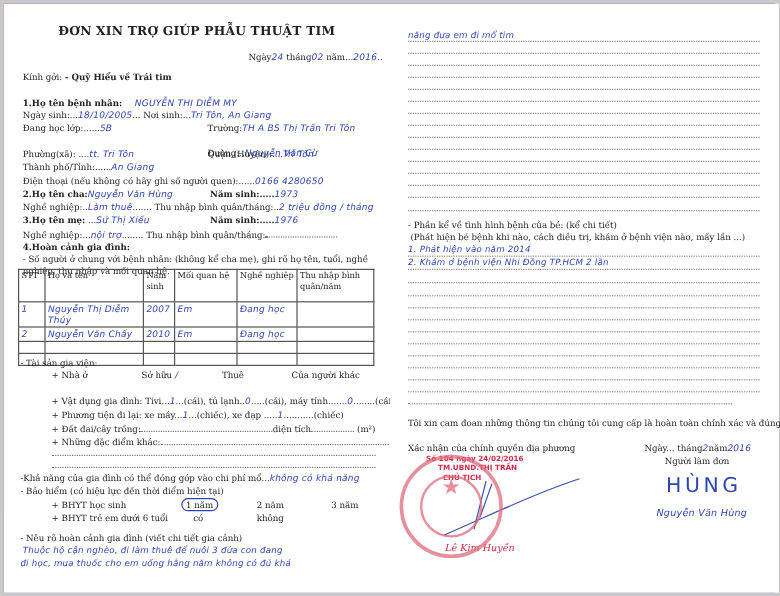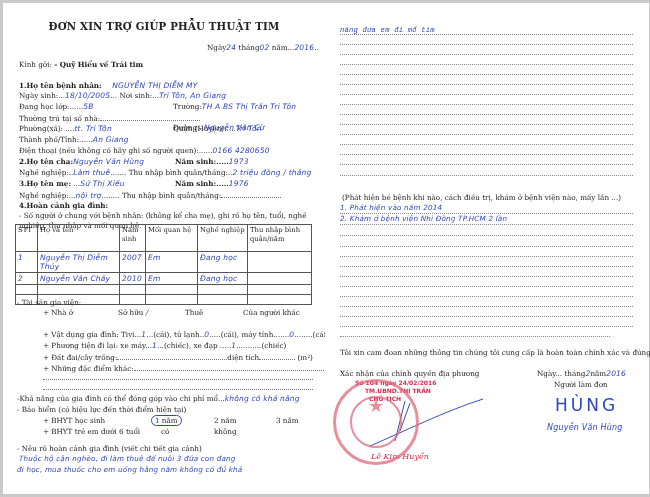--- a/index.html
+++ b/index.html
@@ -50,23 +50,20 @@
     <div class="t" style="left:16px; top:88px;">
       <span>Ngày sinh:</span>...<span class="hw">18/10/2005</span>...
       <span>Nơi sinh:</span>...<span class="hw">Tri Tôn, An Giang</span>
     </div>
     <div class="t" style="left:16px; top:99px;">
       <span>Đang học lớp:</span>......<span class="hw">5B</span>
     </div>
     <div class="t" style="left:170px; top:99px;">
       <span>Trường:</span><span class="hw">TH A BS Thị Trấn Tri Tôn</span>
     </div>
-    <div class="t" style="left:16px; top:110px;">
-      <span>Thường trú tại số nhà:</span><span class="dots" style="width:100px;"></span>
-    </div>
     <div class="t" style="left:170px; top:120px;">
       <span>Đường:</span>..<span class="hw">Nguyễn Văn Cừ</span>
     </div>
     <div class="t" style="left:16px; top:121px;">
       <span>Phường(xã):</span> ....<span class="hw">tt. Tri Tôn</span>
     </div>
     <div class="t" style="left:170px; top:121px;">
       <span>Quận,(Huyện):</span>....<span class="hw">Tri Tôn</span>
     </div>
     <div class="t" style="left:16px; top:132px;">
@@ -182,37 +179,38 @@
     <div class="t" style="left:40px; top:424px;">+ BHYT trẻ em dưới 6 tuổi</div>
     <div class="t" style="left:158px; top:424px;">có</div>
     <div class="t" style="left:211px; top:424px;">không</div>
 
     <div class="t" style="left:14px; top:441px;">- Nêu rõ hoàn cảnh gia đình (viết chi tiết gia cảnh)</div>
     <div class="t hw" style="left:16px; top:451px;">Thuộc hộ cận nghèo, đi làm thuê để nuôi 3 đứa con đang</div>
     <div class="t hw" style="left:14px; top:462px;">đi học, mua thuốc cho em uống hằng năm không có đủ khả</div>
   </div>
 
   <div class="page right">
-    <div class="t hw" style="left:15px; top:22px;font-family:Liberation Mono, monospace;">năng đưa em đi mổ tim</div>
+    <div class="t hw" style="left:15px; top:22px;">năng đưa em đi mổ tim</div>
     <div class="rline" style="top:31px;"></div>
     <div class="rline" style="top:41px;"></div>
     <div class="rline" style="top:51px;"></div>
     <div class="rline" style="top:61px;"></div>
     <div class="rline" style="top:71px;"></div>
     <div class="rline" style="top:81px;"></div>
     <div class="rline" style="top:91px;"></div>
     <div class="rline" style="top:101px;"></div>
     <div class="rline" style="top:111px;"></div>
     <div class="rline" style="top:121px;"></div>
     <div class="rline" style="top:131px;"></div>
     <div class="rline" style="top:141px;"></div>
     <div class="rline" style="top:151px;"></div>
     <div class="rline" style="top:161px;"></div>
     <div class="rline" style="top:172px;"></div>
 
+    <div class="t" style="left:15px; top:180px;">- Phần kể về tình hình bệnh của bé: (kể chi tiết)</div>
     <div class="t" style="left:17px; top:190px;">(Phát hiện bé bệnh khi nào, cách điều trị, khám ở bệnh viện nào, mấy lần ...)</div>
     <div class="t hw" style="left:15px; top:200px;">1. Phát hiện vào năm 2014</div>
     <div class="rline" style="top:210px;"></div>
     <div class="t hw" style="left:15px; top:211px;">2. Khám ở bệnh viện Nhi Đồng TP.HCM 2 lần</div>
     <div class="rline" style="top:221px;"></div>
     <div class="rline" style="top:232px;"></div>
     <div class="rline" style="top:243px;"></div>
     <div class="rline" style="top:253px;"></div>
     <div class="rline" style="top:263px;"></div>
     <div class="rline" style="top:273px;"></div>

